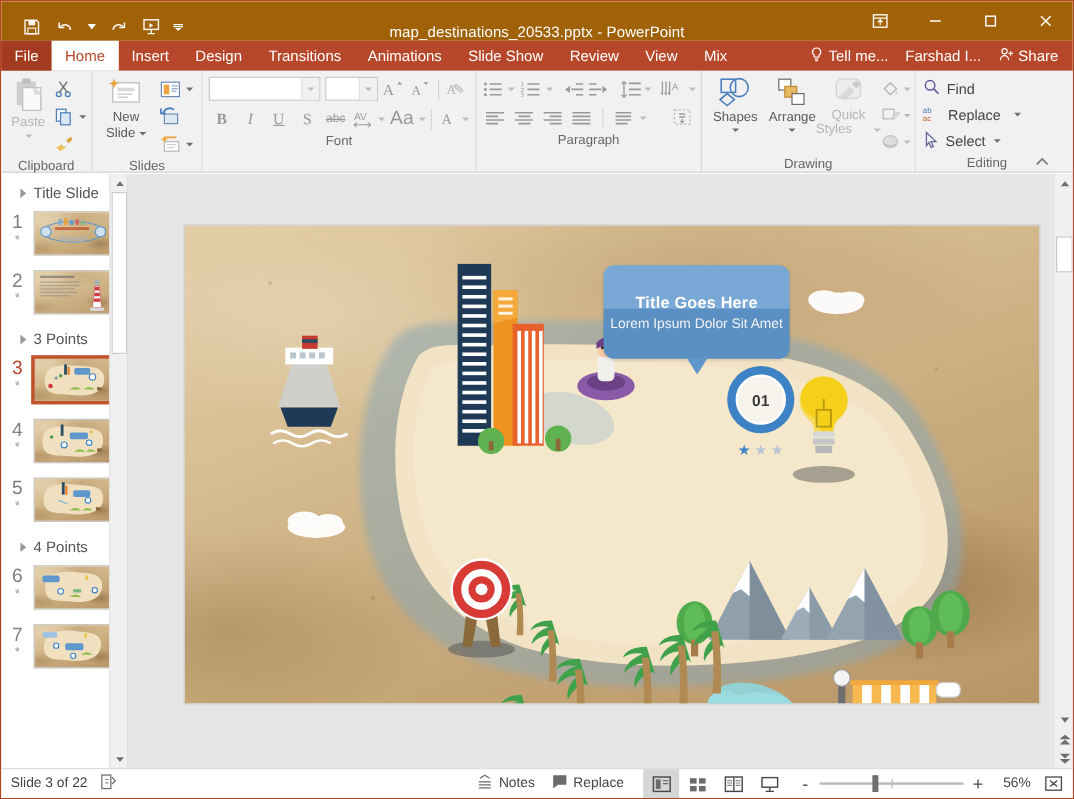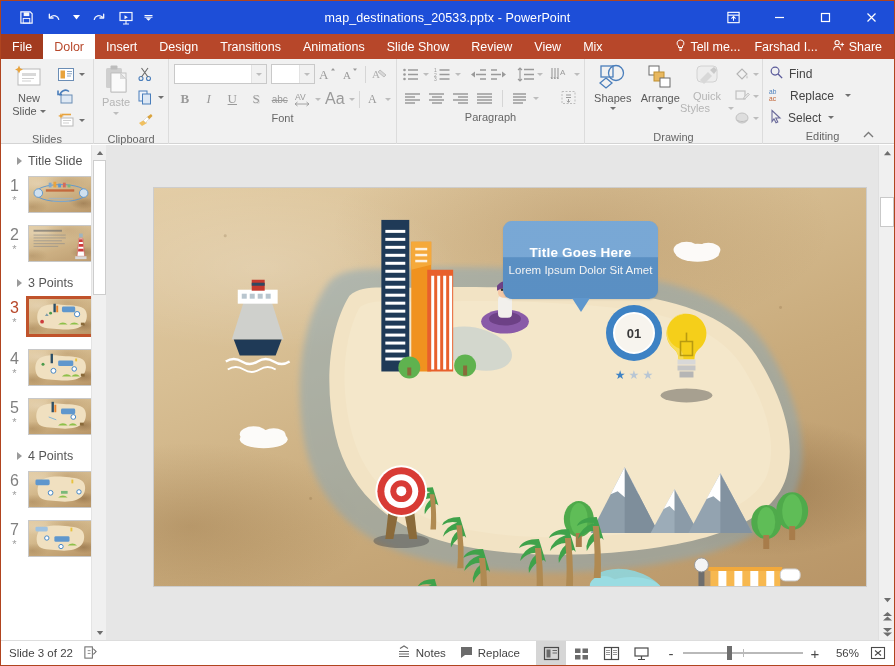--- a/index.html
+++ b/index.html
@@ -8,22 +8,22 @@
     font-family: "Liberation Sans", sans-serif;
     font-size: 12px;
     background:#ffffff;
     color:#444;
     -webkit-font-smoothing: antialiased;
   }
   #app { position:relative; width:895px; height:666px; border:1px solid #b0441f; background:#fff; overflow:hidden;}
 
   
   .titlebar {
-    height:33px; background:#1d4ed8; position:relative;
-    display:flex; align-items:center;
+    height:33px; background:#a16207; position:relative;
+    display:flex; align-items:flex-end;
   }
   .qat { display:flex; align-items:center; gap:2px; padding-left:12px; }
   .qat-btn {
     width:26px; height:24px; display:flex; align-items:center; justify-content:center;
     color:#fff; opacity:.95;
   }
   .qat-btn svg { display:block; }
   .qat-caret { width:14px; height:24px; display:flex; align-items:center; justify-content:center; }
   .title-text {
     position:absolute; left:0; right:0; text-align:center; color:#fff;
@@ -264,21 +264,21 @@
       <div class="winbtn close">
         <svg width="13" height="13" viewBox="0 0 13 13">
             <path d="M2.5 2.5l8 8M10.5 2.5l-8 8" stroke="#fff" stroke-width="1.2"></path>
           </svg>
       </div>
     </div>
   </div>
 
   <div class="tabbar">
     <div class="tab file">File</div>
-    <div class="tab active">Dolor</div>
+    <div class="tab active">Home</div>
     <div class="tab">Insert</div>
     <div class="tab">Design</div>
     <div class="tab">Transitions</div>
     <div class="tab">Animations</div>
     <div class="tab">Slide Show</div>
     <div class="tab">Review</div>
     <div class="tab">View</div>
     <div class="tab">Mix</div>
     <div class="tab-right">
       <div class="tellme">
@@ -299,20 +299,66 @@
               <path d="M11 4v4M9 6h4" stroke="#fff" stroke-width="1.1"></path>
             </svg>
         </span>
         <span>Share</span>
       </div>
     </div>
   </div>
 
   <div class="ribbon">
 
+    <div class="rgroup" style="width:75px">
+      <div class="rgroup-body">
+        <div class="bigbtn dis">
+          <svg width="30" height="32" viewBox="0 0 30 32">
+            <rect x="5" y="4" width="16" height="20" rx="1.5" fill="#cfcfcf"></rect>
+            <rect x="9.5" y="1.5" width="7" height="4" rx="1" fill="#bdbdbd"></rect>
+            <rect x="10" y="9" width="15" height="19" fill="#f2f2f2" stroke="#c2c2c2"></rect>
+            <path d="M10 9h9l6 6v13H10z" fill="#fafafa" stroke="#c2c2c2"></path>
+            <path d="M19 9l6 6h-6z" fill="#dcdcdc"></path>
+          </svg>
+          <span>Paste</span>
+          <span class="caret-dn dis" style="margin-top:3px"></span>
+        </div>
+        <div class="clipcol">
+          <div class="clipitem">
+            <span class="smbtn">
+              <svg width="16" height="16" viewBox="0 0 16 16">
+                  <circle cx="4" cy="12.5" r="2" fill="none" stroke="#4a7ebb" stroke-width="1.1"></circle>
+                  <circle cx="11.5" cy="12.5" r="2" fill="none" stroke="#4a7ebb" stroke-width="1.1"></circle>
+                  <path d="M4.5 11L11 2M11 11L4.5 2" stroke="#6b6b6b" stroke-width="1.1"></path>
+                </svg>
+            </span>
+          </div>
+          <div class="clipitem">
+            <span class="smbtn">
+              <svg width="16" height="16" viewBox="0 0 16 16">
+                  <rect x="2" y="2" width="8" height="10" fill="#eef3fa" stroke="#4a7ebb"></rect>
+                  <rect x="5.5" y="5" width="8" height="10" fill="#dce7f4" stroke="#4a7ebb"></rect>
+                </svg>
+            </span>
+            <span class="caret-dn"></span>
+          </div>
+          <div class="clipitem">
+            <span class="smbtn">
+              <svg width="18" height="16" viewBox="0 0 18 16">
+                  <path d="M3 11l5-3 3 3-5 3z" fill="#f0c060"></path>
+                  <path d="M11 5l4-3 1.5 2-3.5 3.5z" fill="#d9a23c"></path>
+                  <path d="M7.5 8.5l3.5-3.5 2 2-3.5 3.5z" fill="#ffffff" stroke="#cfcfcf" stroke-width=".6"></path>
+                </svg>
+            </span>
+          </div>
+        </div>
+      </div>
+      <div class="rgroup-label">Clipboard</div>
+    </div>
+
     <div class="rgroup" style="width:92px">
       <div class="rgroup-body">
         <div class="bigbtn" style="width:48px">
           <svg width="32" height="28" viewBox="0 0 32 28">
             <rect x="5" y="5" width="22" height="16" fill="#fff" stroke="#b9b9b9"></rect>
             <rect x="9" y="9" width="14" height="3" fill="#d9d9d9"></rect>
             <path d="M9 14.5h12M9 17h9" stroke="#d0d0d0" stroke-width="1.2"></path>
             <path d="M6 1.5l1.2 2.8 2.8 1.2-2.8 1.2L6 9.5 4.8 6.7 2 5.5l2.8-1.2z" fill="#e8a33d"></path>
           </svg>
           <span style="line-height:13px">New</span>
@@ -348,66 +394,20 @@
                   <path d="M6 8.5h8M6 11h6" stroke="#cfcfcf" stroke-width="1.2"></path>
                   <path d="M5 2.5h9" stroke="#e8a33d" stroke-width="1.6"></path>
                   <path d="M2 1l.9 2 2 .9-2 .9L2 6.7 1.1 4.8l-2-.9 2-.9z" fill="#e8a33d" transform="translate(2,0)"></path>
                 </svg>
             </span>
             <span class="caret-dn"></span>
           </div>
         </div>
       </div>
       <div class="rgroup-label">Slides</div>
-    </div>
-
-    <div class="rgroup" style="width:75px">
-      <div class="rgroup-body">
-        <div class="bigbtn dis">
-          <svg width="30" height="32" viewBox="0 0 30 32">
-            <rect x="5" y="4" width="16" height="20" rx="1.5" fill="#cfcfcf"></rect>
-            <rect x="9.5" y="1.5" width="7" height="4" rx="1" fill="#bdbdbd"></rect>
-            <rect x="10" y="9" width="15" height="19" fill="#f2f2f2" stroke="#c2c2c2"></rect>
-            <path d="M10 9h9l6 6v13H10z" fill="#fafafa" stroke="#c2c2c2"></path>
-            <path d="M19 9l6 6h-6z" fill="#dcdcdc"></path>
-          </svg>
-          <span>Paste</span>
-          <span class="caret-dn dis" style="margin-top:3px"></span>
-        </div>
-        <div class="clipcol">
-          <div class="clipitem">
-            <span class="smbtn">
-              <svg width="16" height="16" viewBox="0 0 16 16">
-                  <circle cx="4" cy="12.5" r="2" fill="none" stroke="#4a7ebb" stroke-width="1.1"></circle>
-                  <circle cx="11.5" cy="12.5" r="2" fill="none" stroke="#4a7ebb" stroke-width="1.1"></circle>
-                  <path d="M4.5 11L11 2M11 11L4.5 2" stroke="#6b6b6b" stroke-width="1.1"></path>
-                </svg>
-            </span>
-          </div>
-          <div class="clipitem">
-            <span class="smbtn">
-              <svg width="16" height="16" viewBox="0 0 16 16">
-                  <rect x="2" y="2" width="8" height="10" fill="#eef3fa" stroke="#4a7ebb"></rect>
-                  <rect x="5.5" y="5" width="8" height="10" fill="#dce7f4" stroke="#4a7ebb"></rect>
-                </svg>
-            </span>
-            <span class="caret-dn"></span>
-          </div>
-          <div class="clipitem">
-            <span class="smbtn">
-              <svg width="18" height="16" viewBox="0 0 18 16">
-                  <path d="M3 11l5-3 3 3-5 3z" fill="#f0c060"></path>
-                  <path d="M11 5l4-3 1.5 2-3.5 3.5z" fill="#d9a23c"></path>
-                  <path d="M7.5 8.5l3.5-3.5 2 2-3.5 3.5z" fill="#ffffff" stroke="#cfcfcf" stroke-width=".6"></path>
-                </svg>
-            </span>
-          </div>
-        </div>
-      </div>
-      <div class="rgroup-label">Clipboard</div>
     </div>
 
     <div class="rgroup" style="width:228px">
       <div class="fontgrp-body">
         <div class="frow">
           <div class="combo" style="width:101px">
             <span></span>
             <span class="cb-arrow">
                 <span class="caret-dn dis"></span>
               </span>

